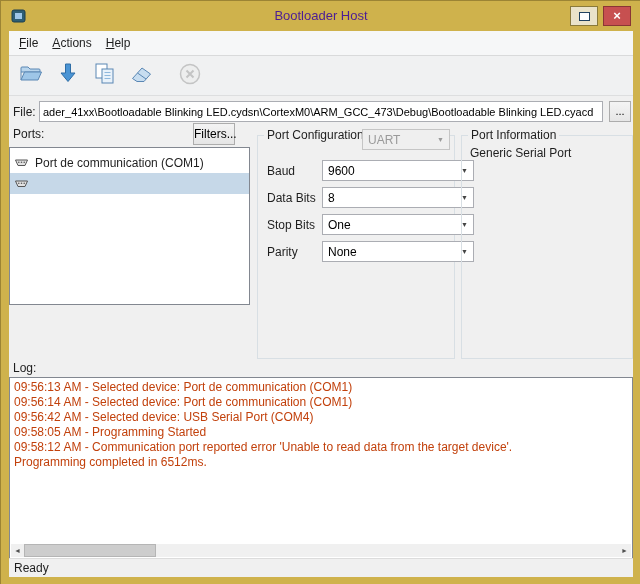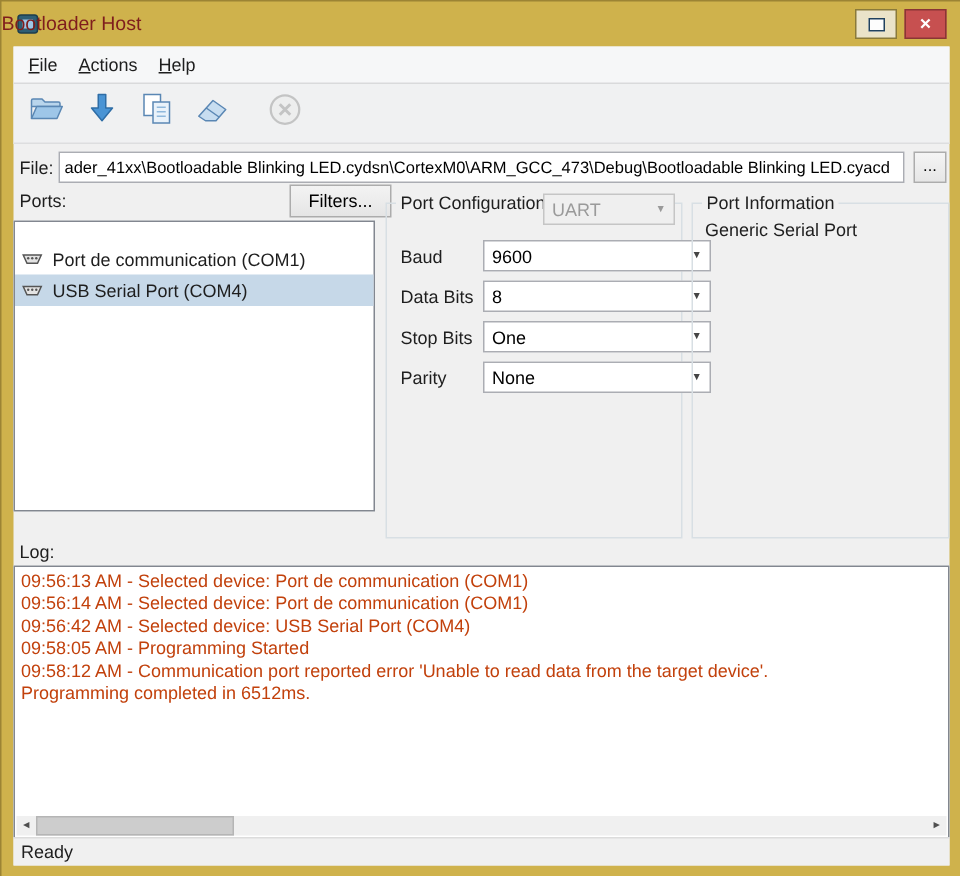--- a/index.html
+++ b/index.html
@@ -1,43 +1,43 @@
 <!DOCTYPE html>
 <html><head>
 <meta charset="utf-8">
 <style>
   html,body{margin:0;padding:0}
   body{font-family:"Liberation Sans",sans-serif;background:#8f8f8f}
   .window{position:relative;width:640px;height:584px;background:#CFB24C;border:1px solid #9C8434;overflow:hidden;box-shadow:0 2px 10px rgba(0,0,0,.35)}
   
   .titlebar{position:absolute;top:0;left:0;right:0;height:30px}
   .app-icon{position:absolute;left:10px;top:8px;width:15px;height:14px}
-  .title-text{position:absolute;left:0;right:0;top:7px;text-align:left;font-size:13px;color:#7f1d1d}
+  .title-text{position:absolute;left:0;right:0;top:7px;text-align:center;font-size:13px;color:#4c1d95}
   .caption-buttons{position:absolute;right:10px;top:5px;display:flex;gap:5px}
   .cap-btn{width:26px;height:18px;display:flex;align-items:center;justify-content:center;cursor:pointer}
   .min-btn{background:#EAE3C9;border:1px solid #8a7a3a}
   .min-glyph{width:9px;height:7px;border:1px solid #20415e;background:#fdfdfd}
   .close-btn{background:#C75050;border:1px solid #8a3535;color:#fff;font-size:13px;font-weight:bold;line-height:16px}
   
   .content{position:absolute;left:8px;right:8px;top:30px;bottom:8px;background:#F0F0F0}
   .menubar{position:absolute;top:0;left:0;right:0;height:24px;background:#F6F7F8;border-bottom:1px solid #D9DADB;display:flex;align-items:center;padding-left:3px}
   .menu-item{display:inline-block;padding:12px 7px;font-size:12px;color:#1e1e1e;cursor:default}
   .menu-item::first-letter{text-decoration:underline}
   .toolbar{position:absolute;top:25px;left:0;right:0;height:39px;background:#F0F1F2;border-bottom:1px solid #DDDEDF;display:flex;align-items:center;padding-left:5px;gap:3px}
   .tool-btn{width:32px;height:32px;display:flex;align-items:center;justify-content:center;border:1px solid transparent;border-radius:2px;cursor:pointer}
   .tool-btn.disabled{opacity:.55;cursor:default}
   .tool-sep{width:8px}
   
   .file-label{position:absolute;left:4px;top:74px;font-size:12px;color:#1e1e1e}
   .file-input{position:absolute;left:30px;top:70px;width:564px;height:21px;border:1px solid #ABADB3;font-size:11px;font-family:"Liberation Sans",sans-serif;padding:0 3px;color:#000;background:#fff;box-sizing:border-box}
   .browse-btn{position:absolute;left:600px;top:70px;width:22px;height:21px;background:linear-gradient(#F4F4F4,#E6E6E6);border:1px solid #ACACAC;font-size:11px;text-align:center;line-height:18px;box-sizing:border-box;cursor:pointer}
   
   .ports-label{position:absolute;left:4px;top:96px;font-size:12px;color:#1e1e1e}
-  .filters-btn{position:absolute;left:184px;top:92px;width:68px;height:22px;background:linear-gradient(#F3F3F3,#E5E5E5);border:1px solid #ACACAC;font-size:12px;text-align:center;line-height:20px;box-sizing:border-box;cursor:pointer}
-  .ports-list{position:absolute;left:0;top:116px;width:241px;height:194px;background:#fff;border:1px solid #828790;box-sizing:border-box;padding-top:14px}
+  .filters-btn{position:absolute;left:184px;top:92px;width:42px;height:22px;background:linear-gradient(#F3F3F3,#E5E5E5);border:1px solid #ACACAC;font-size:12px;text-align:center;line-height:20px;box-sizing:border-box;cursor:pointer}
+  .ports-list{position:absolute;left:0;top:116px;width:241px;height:158px;background:#fff;border:1px solid #828790;box-sizing:border-box;padding-top:4px}
   .port-item{display:flex;align-items:center;gap:6px;height:21px;padding-left:4px;font-size:12px;color:#1e1e1e;cursor:default}
   .port-item.selected{background:#C6D8E8}
   .port-icon{display:flex;align-items:center}
   
   .groupbox{position:absolute;border:1px solid #D8DFE4}
   .gb-config{left:248px;top:104px;width:196px;height:222px}
   .gb-info{left:452px;top:104px;width:170px;height:222px}
   .gb-title{position:absolute;top:-8px;left:6px;background:#F0F0F0;padding:0 3px;font-size:12px;color:#1e1e1e;white-space:nowrap}
   .combo{position:relative;background:#fff;border:1px solid #ABADB3;height:21px;font-size:12px;display:flex;align-items:center;padding:0 18px 0 5px;box-sizing:border-box;cursor:pointer}
   .combo .arrow{position:absolute;right:1px;top:1px;bottom:1px;width:15px;display:flex;align-items:center;justify-content:center;color:#444;font-size:7px;background:#fff}
@@ -156,21 +156,20 @@
       </div>
       <div class="port-item selected">
         <span class="port-icon">
           <svg width="15" height="12" viewBox="0 0 15 12">
               <path d="M1.5 3 h12 l-2.5 5.5 h-7 z" fill="#E3E3E3" stroke="#555"></path>
               <circle cx="4.8" cy="5.2" r=".8" fill="#555"></circle>
               <circle cx="7.5" cy="5.2" r=".8" fill="#555"></circle>
               <circle cx="10.2" cy="5.2" r=".8" fill="#555"></circle>
             </svg>
         </span>
-        <span>USB Serial Port (COM4)</span>
       </div>
     </div>
 
     <div class="groupbox gb-config">
       <span class="gb-title">Port Configuration</span>
       <div class="combo disabled uart-combo">
         <span>UART</span>
         <span class="arrow">▼</span>
       </div>
       <div class="cfg-row" style="top:24px">

